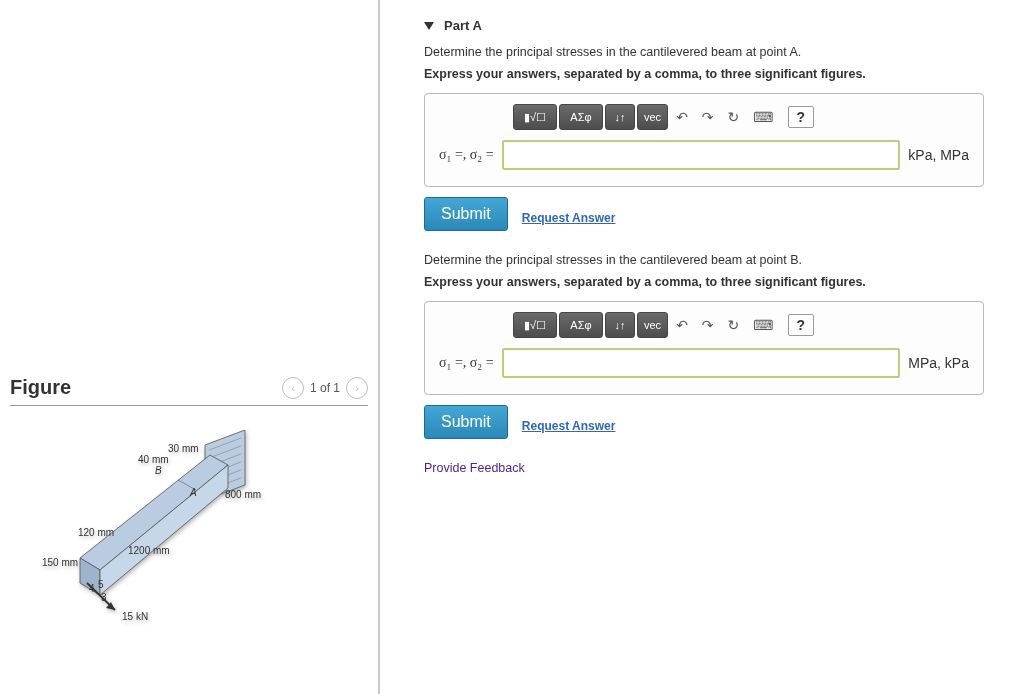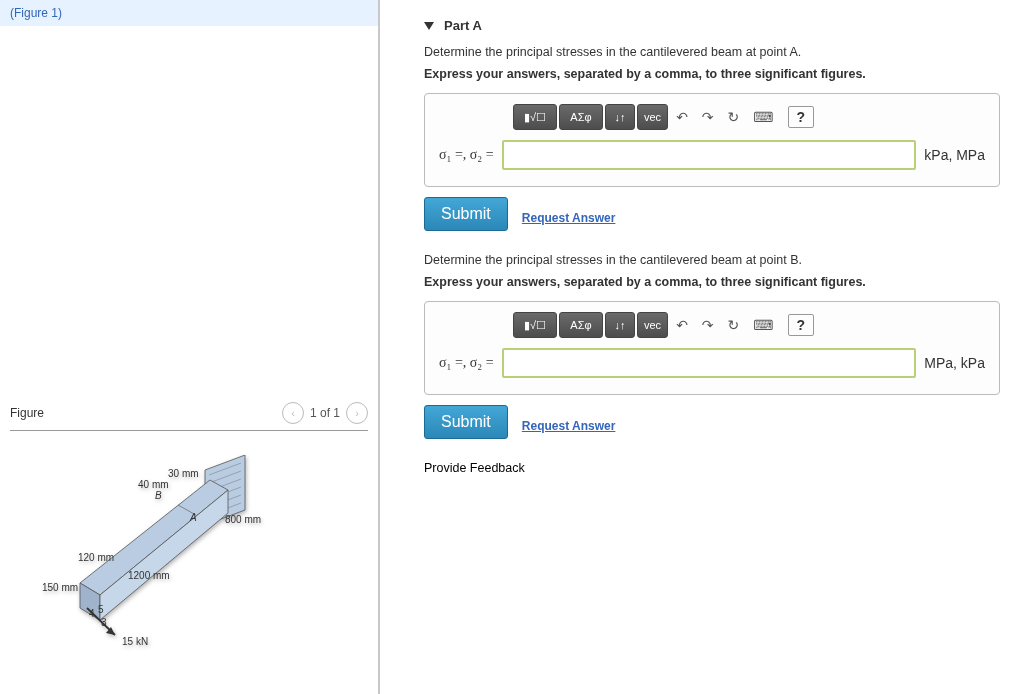--- a/index.html
+++ b/index.html
@@ -1,24 +1,24 @@
 <!DOCTYPE html>
 <html><head>
 <meta charset="utf-8">
 <style>
   * { box-sizing: border-box; margin: 0; padding: 0; }
   body { font-family: Arial, Helvetica, sans-serif; background: #fff; font-size: 13px; color: #333; }
   .wrap { display: flex; width: 1024px; height: 694px; }
   .left { width: 380px; border-right: 2px solid #c8c8c8; background: #fff; }
-  .right { flex: 1; padding: 18px 24px 0 44px; overflow: hidden; }
+  .right { flex: 1; padding: 18px 40px 0 44px; overflow: hidden; }
   .figlink { background: #e6f2ff; padding: 6px 10px; font-size: 12px; }
   .figlink span { color: #36b; }
   .fig-section { padding: 0 10px; margin-top: 370px; }
   .fig-head { display: flex; align-items: center; justify-content: space-between; padding: 6px 0; border-bottom: 1px solid #999; }
-  .fig-title { font-size: 12px; font-weight: normal; }
+  .fig-title { font-size: 20px; font-weight: bold; }
   .fig-nav { display: flex; align-items: center; gap: 6px; font-size: 12px; color: #555; }
   .nav-btn { width: 22px; height: 22px; border: 1px solid #bbb; border-radius: 50%; background: #fff; display: flex; align-items: center; justify-content: center; font-size: 11px; color: #bbb; }
   .fig-image { margin-top: 24px; text-align: left; position: relative; height: 200px; }
   .beam-svg { filter: drop-shadow(1px 2px 2px rgba(0,0,0,0.3)); }
   .dim-label { font-size: 10px; fill: #333; font-family: Arial; }
   .part { margin-bottom: 22px; }
   .part-head { display: flex; align-items: center; gap: 10px; margin-bottom: 12px; }
   .caret { width:0; height:0; border-left:5px solid transparent; border-right:5px solid transparent; border-top:8px solid #333; }
   .part-title { font-weight: bold; font-size: 13px; }
   .prompt { font-size: 12.5px; margin-bottom: 8px; }
@@ -31,28 +31,27 @@
   .ticon.q { border:1px solid #999; border-radius:2px; color:#333; padding:2px 8px; font-weight:bold; margin-left:6px; }
   .input-row { display: flex; align-items: center; gap: 8px; }
   .sigma-lbl { font-family: 'Times New Roman', serif; font-size: 14px; white-space: nowrap; }
   .ans-input { flex: 1; border: 2px solid #b8d078; border-radius: 2px; height: 30px; background: #fff; outline: none; padding: 0 6px; }
   .units { font-family: Liberation Sans, sans-serif; font-size: 14px; white-space: nowrap; }
   .submit-row { display: flex; align-items: center; gap: 14px; }
   .submit-btn { background: linear-gradient(#43a7d6,#2b88b8); color: #fff; border: 1px solid #1b6a94; border-radius: 3px; padding: 7px 16px; font-size: 16px; cursor: pointer; }
   .req-link { color: #36b; font-weight: bold; text-decoration: underline; font-size: 12px; cursor: pointer; margin-top: 8px; }
   .footer-bar { margin-top: 18px; display: flex; align-items: center; gap: 24px; }
   .return-btn { background: linear-gradient(#fafafa,#e0e0e0); border: 1px solid #bbb; border-radius: 3px; padding: 7px 14px; font-size: 12px; color: #444; cursor: pointer; }
-  .feedback-link { color: #000000; font-size: 12.5px; cursor: pointer; }
+  .feedback-link { color: #4c1d95; font-size: 12.5px; cursor: pointer; }
 </style>
 </head>
 <body>
 
 <div class="wrap">
   <div class="left">
-    <div class="figlink"><span>(Figure 1)</span></div>
 
     <div class="fig-section">
       <div class="fig-head">
         <div class="fig-title">Figure</div>
         <div class="fig-nav">
           <div class="nav-btn">‹</div>
           <span>1 of 1</span>
           <div class="nav-btn">›</div>
         </div>
       </div>

